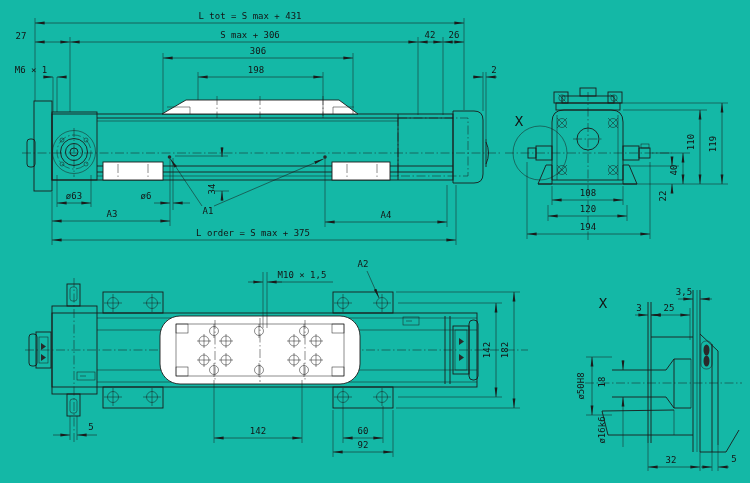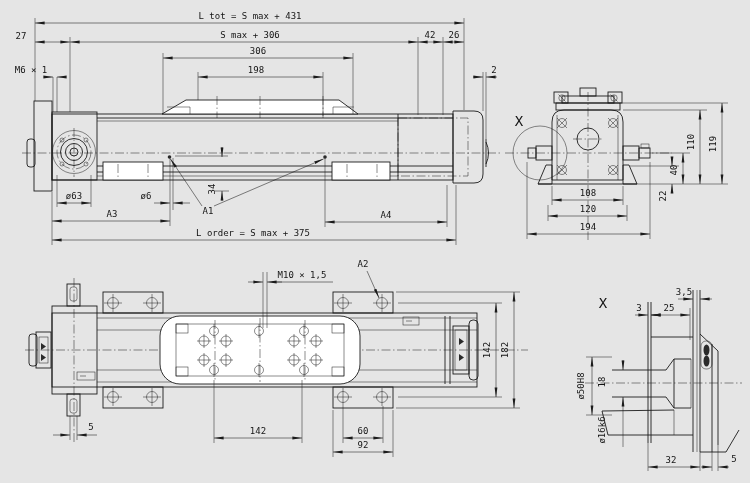--- a/index.html
+++ b/index.html
@@ -1,16 +1,16 @@
 <!DOCTYPE html>
 <html><head>
 <meta charset="utf-8">
 <style>
   html,body{margin:0;padding:0;background:#ffffff;}
-  .stage{width:750px;height:483px;background:#e5e5e5;position:relative;overflow:hidden;}
+  .stage{width:750px;height:483px;background:#14b8a6;position:relative;overflow:hidden;}
   svg{display:block;}
   .obj{stroke:#1b1b1b;stroke-width:0.9;fill:none;}
   .thin{stroke:#1b1b1b;stroke-width:0.5;fill:none;}
   .dim{stroke:#1b1b1b;stroke-width:0.55;fill:none;}
   .cl{stroke:#1b1b1b;stroke-width:0.5;fill:none;stroke-dasharray:9 2.5 1.5 2.5;}
   .fillblk{fill:#2a2a2a;stroke:none;}
   .wfill{fill:#ffffff;}
   text.t{font-family:"DejaVu Sans Mono",monospace;font-size:9px;fill:#141414;text-anchor:middle;}
   text.big{font-size:14px;}
 </style>

